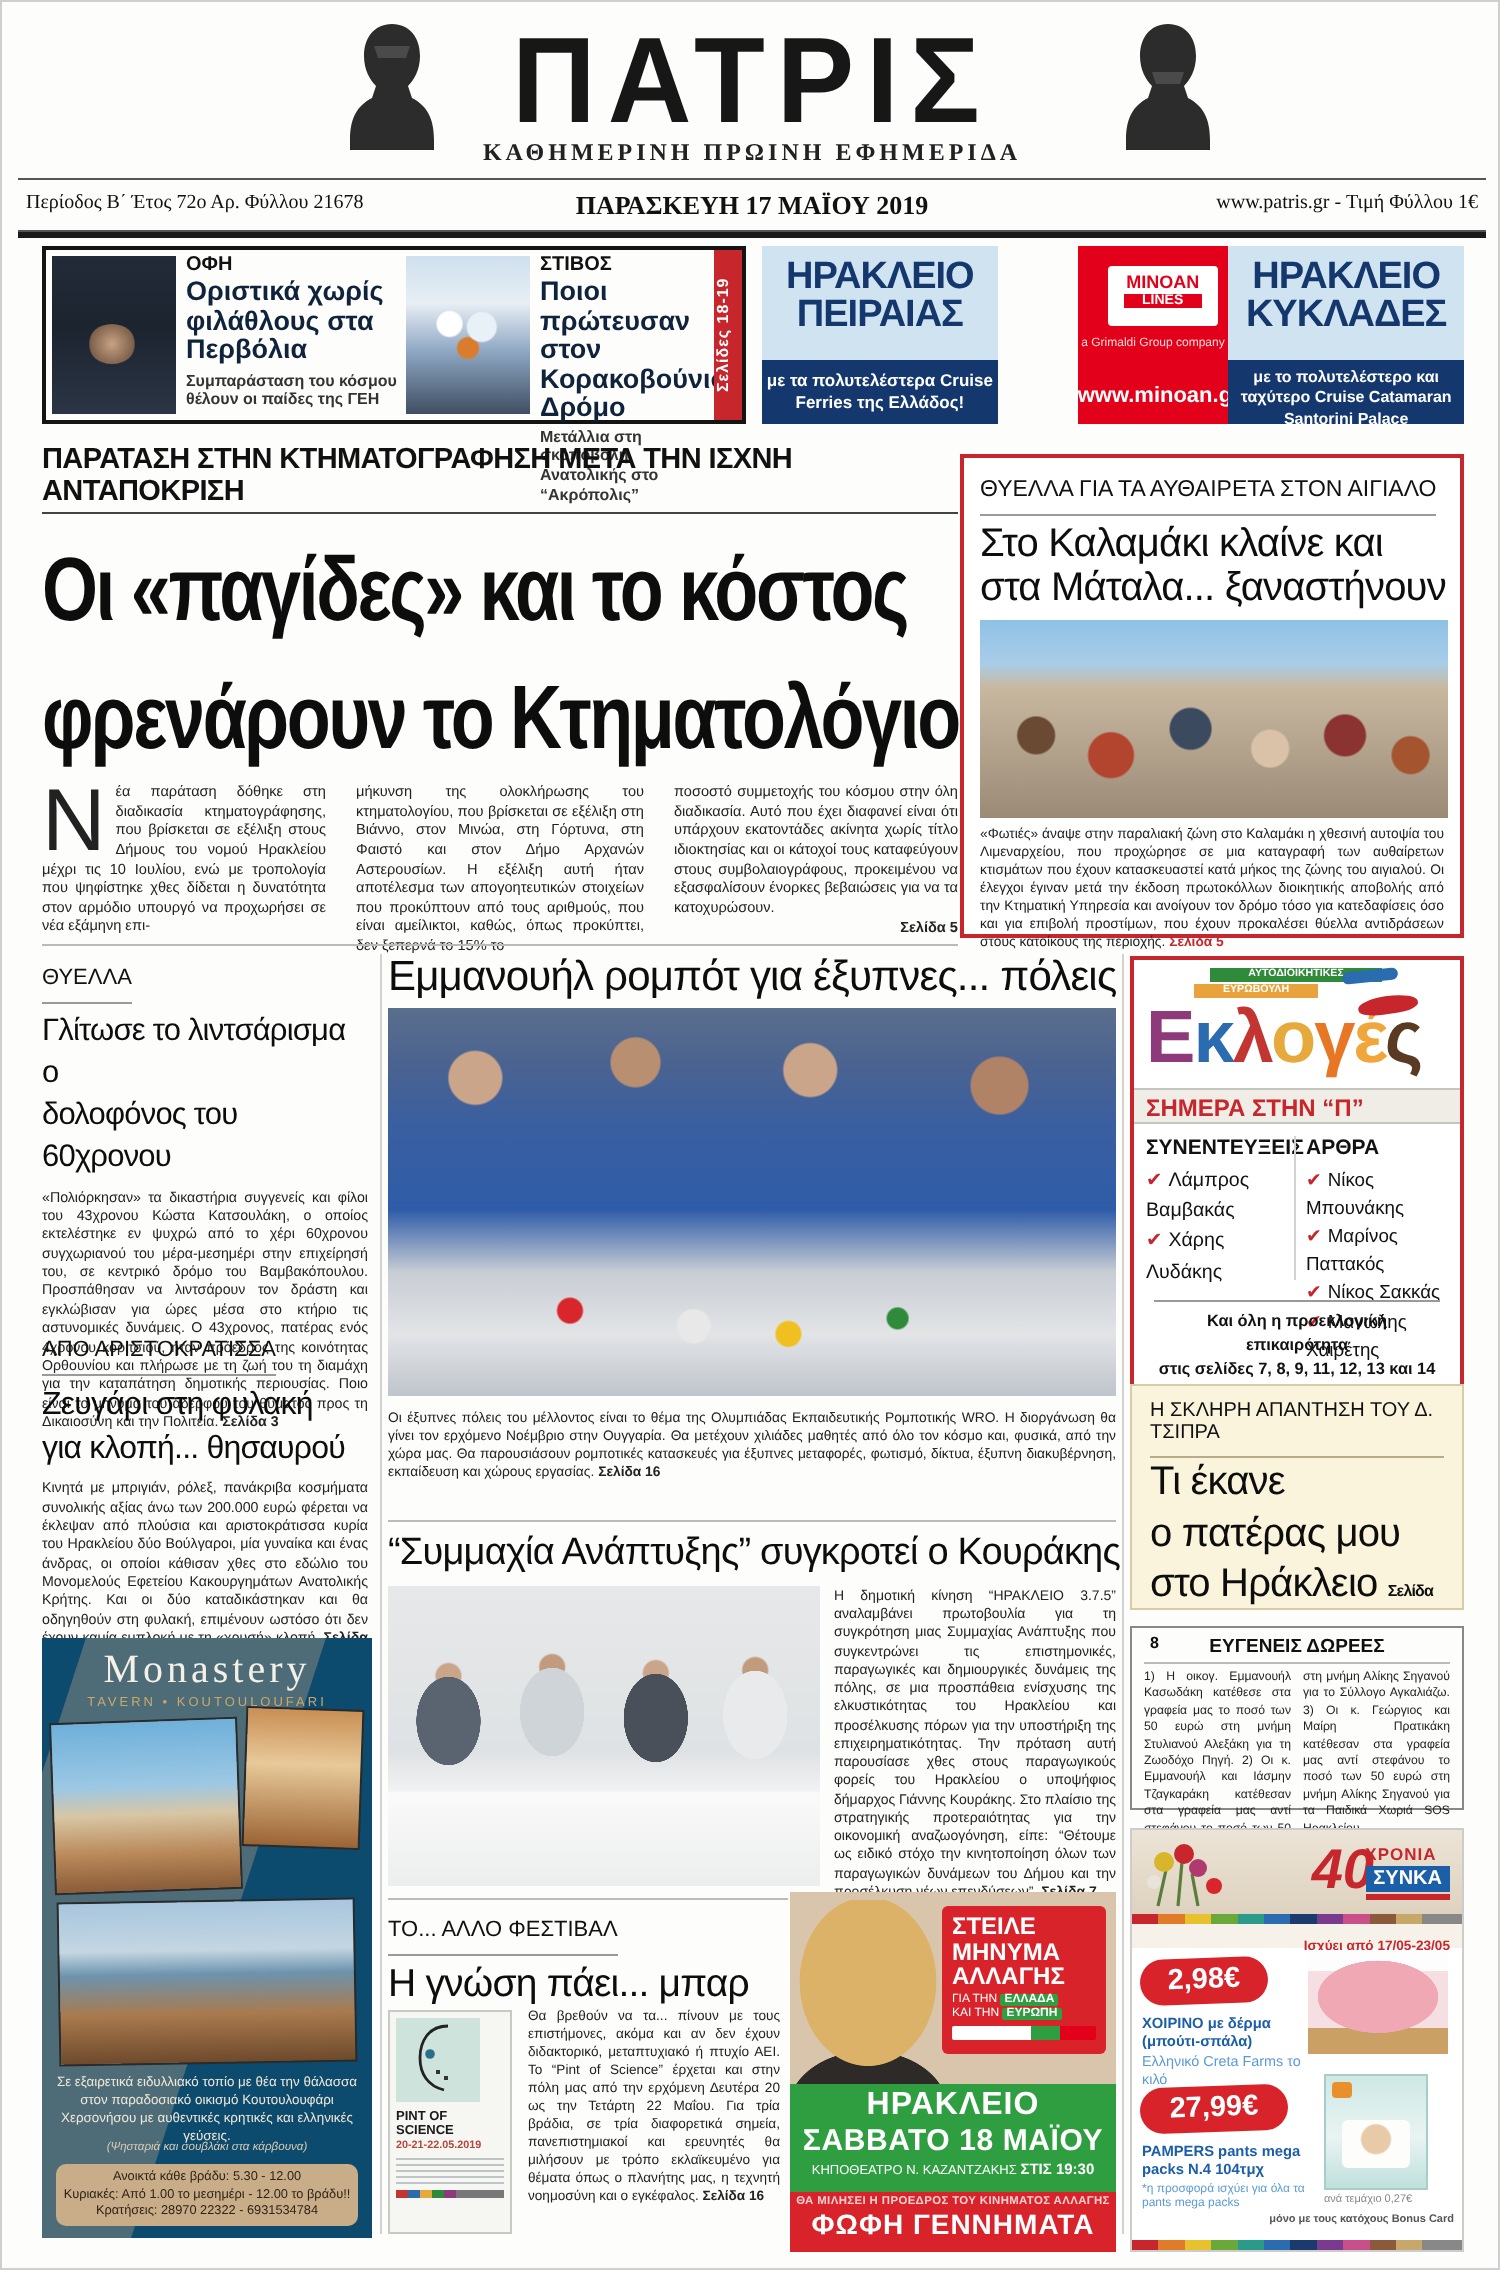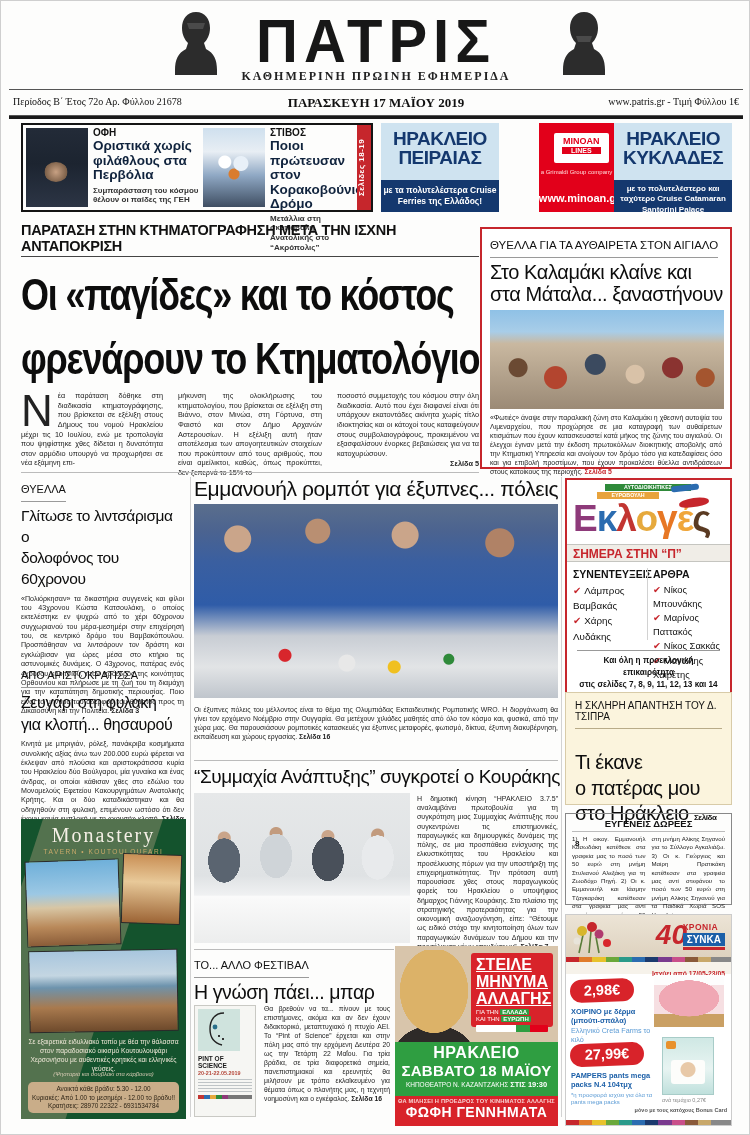--- a/index.html
+++ b/index.html
@@ -158,21 +158,21 @@
       <div class="sec-hl" style="font-size:16px;line-height:1.35;margin-top:4px;">
         <div>Ζευγάρι στη φυλακή</div>
         <div>για κλοπή... θησαυρού</div>
       </div>
       <div class="body-col jt" style="margin-top:5px;font-size:7.1px;">
         <span>Κινητά με μπριγιάν, ρόλεξ, πανάκριβα κοσμήματα συνολικής αξίας άνω των 200.000 ευρώ φέρεται να έκλεψαν από πλούσια και αριστοκράτισσα κυρία του Ηρακλείου δύο Βούλγαροι, μία γυναίκα και ένας άνδρας, οι οποίοι κάθισαν χθες στο εδώλιο του Μονομελούς Εφετείου Κακουργημάτων Ανατολικής Κρήτης. Και οι δύο καταδικάστηκαν και θα οδηγηθούν στη φυλακή, επιμένουν ωστόσο ότι δεν έχουν καμία εμπλοκή με τη «χρυσή» κλοπή.</span>
         <span class="pageref">Σελίδα 3</span>
       </div>
     </div>
 
-    <div class="abs" style="left:0;top:342px;width:165px;height:300px;background:#14532d;overflow:hidden;">
+    <div class="abs" style="left:0;top:342px;width:165px;height:300px;background:#0c4a6e;overflow:hidden;">
       <div class="abs" style="left:-30px;top:-20px;width:120px;height:360px;background:#c8ad8d;transform:skewX(-18deg);opacity:.35;"></div>
       <div class="abs serif" style="left:0;top:5px;width:100%;text-align:center;color:#f5f0e6;font-size:20px;letter-spacing:2px;">Monastery</div>
       <div class="abs" style="left:0;top:29px;width:100%;text-align:center;color:#c9a96a;font-size:6.5px;letter-spacing:1.5px;">TAVERN • KOUTOULOUFARI</div>
       <div class="abs photo" style="left:6px;top:42px;width:92px;height:84px;transform:rotate(-2deg);background:linear-gradient(180deg,#6fb0da 0%,#9cc8e4 38%,#d8c6a4 55%,#b9895a 78%,#8a5c38 100%);box-shadow:0 0 0 1px #2a2a2a;"></div>
       <div class="abs photo" style="left:102px;top:36px;width:57px;height:68px;transform:rotate(2deg);background:linear-gradient(180deg,#c98f55 0%,#e8c999 40%,#9c6435 100%);box-shadow:0 0 0 1px #2a2a2a;"></div>
       <div class="abs photo" style="left:9px;top:132px;width:147px;height:80px;transform:rotate(-1deg);background:linear-gradient(180deg,#a8c6de 0%,#c4d6e2 30%,#6d93ad 45%,#a97a4e 70%,#6e4a2c 100%);box-shadow:0 0 0 1px #2a2a2a;"></div>
       <div class="abs" style="left:6px;top:218px;width:153px;text-align:center;color:#f0e8d8;font-size:6.7px;line-height:1.35;">Σε εξαιρετικά ειδυλλιακό τοπίο με θέα την θάλασσα στον παραδοσιακό οικισμό Κουτουλουφάρι Χερσονήσου με αυθεντικές κρητικές και ελληνικές γεύσεις.</div>
       <div class="abs" style="left:6px;top:252px;width:153px;text-align:center;color:#d8cbb4;font-size:5.8px;font-style:italic;">(Ψησταριά και σουβλάκι στα κάρβουνα)</div>
       <div class="abs" style="left:7px;top:263px;width:151px;height:31px;background:#c9ad89;border-radius:5px;color:#2e2416;font-size:6.4px;text-align:center;padding-top:3px;box-sizing:border-box;line-height:1.35;">
         <div>Ανοικτά κάθε βράδυ: 5.30 - 12.00</div>
@@ -221,21 +221,21 @@
       </div>
       <div class="abs body-col jt" style="left:70px;top:50px;width:126px;font-size:6.8px;">
         <span>Θα βρεθούν να τα... πίνουν με τους επιστήμονες, ακόμα και αν δεν έχουν διδακτορικό, μεταπτυχιακό ή πτυχίο ΑΕΙ. Το “Pint of Science” έρχεται και στην πόλη μας από την ερχόμενη Δευτέρα 20 ως την Τετάρτη 22 Μαΐου. Για τρία βράδια, σε τρία διαφορετικά σημεία, πανεπιστημιακοί και ερευνητές θα μιλήσουν με τρόπο εκλαϊκευμένο για θέματα όπως ο πλανήτης μας, η τεχνητή νοημοσύνη και ο εγκέφαλος.</span>
         <span class="pageref">Σελίδα 16</span>
       </div>
     </div>
 
     <div class="abs" style="left:374px;top:469px;width:163px;height:180px;background:#d8c5ab;overflow:hidden;">
       <div class="abs" style="left:-6px;top:4px;width:90px;height:120px;background:radial-gradient(ellipse 34px 42px at 50% 34%,#dcb268 0 100%,transparent 101%),radial-gradient(ellipse 20px 26px at 50% 36%,#eccba6 0 100%,transparent 101%),radial-gradient(ellipse 40px 30px at 50% 88%,#2e2a28 0 100%,transparent 101%);"></div>
       <div class="abs" style="left:76px;top:7px;width:82px;height:74px;background:#d8232a;border-radius:3px;color:#fff;padding:4px 5px;box-sizing:border-box;">
-        <div style="font-weight:700;font-size:16px;line-height:1.05;text-decoration:underline;">
+        <div style="font-weight:700;font-size:12px;line-height:1.05;">
           <div>ΣΤΕΙΛΕ</div>
           <div>ΜΗΝΥΜΑ</div>
           <div>ΑΛΛΑΓΗΣ</div>
         </div>
         <div style="font-size:6px;margin-top:2px;">
           <span>ΓΙΑ ΤΗΝ</span>
           <span class="chip" style="background:#2f9e41;font-weight:700;">ΕΛΛΑΔΑ</span>
         </div>
         <div style="font-size:6px;margin-top:1px;">
           <span>ΚΑΙ ΤΗΝ</span>
@@ -286,21 +286,21 @@
         </div>
       </div>
       <div class="abs" style="left:10px;top:170px;width:143px;border-top:1px solid #999;text-align:center;font-weight:700;font-size:8.2px;line-height:1.45;padding-top:4px;">
         <div>Και όλη η προεκλογική επικαιρότητα</div>
         <div>στις σελίδες 7, 8, 9, 11, 12, 13 και 14</div>
       </div>
     </div>
 
     <div class="abs" style="left:544px;top:215px;width:167px;height:113px;background:#fbf4dd;border:1px solid #d8cba8;box-sizing:border-box;padding:7px 9px;">
       <span class="kicker-lt" style="font-size:10px;border-color:#b8ab88;">Η ΣΚΛΗΡΗ ΑΠΑΝΤΗΣΗ ΤΟΥ Δ. ΤΣΙΠΡΑ</span>
-      <div class="sec-hl" style="font-size:20px;line-height:1.28;margin-top:21px;">
+      <div class="sec-hl" style="font-size:20px;line-height:1.28;margin-top:0;">
         <div>Τι έκανε</div>
         <div>ο πατέρας μου</div>
         <div><span>στο Ηράκλειο</span> <span class="pageref" style="font-size:8px;">Σελίδα 8</span></div>
       </div>
     </div>
 
     <div class="abs" style="left:544px;top:336px;width:167px;height:92px;border:1px solid #888;box-sizing:border-box;padding:4px 6px;">
       <div style="text-align:center;font-weight:700;font-size:9.5px;border-bottom:1px solid #bbb;padding-bottom:2px;">ΕΥΓΕΝΕΙΣ ΔΩΡΕΕΣ</div>
       <div style="display:flex;gap:6px;margin-top:3px;">
         <div class="jt" style="width:50%;font-size:6.1px;line-height:1.38;color:#222;">1) Η οικογ. Εμμανουήλ Κασωδάκη κατέθεσε στα γραφεία μας το ποσό των 50 ευρώ στη μνήμη Στυλιανού Αλεξάκη για τη Ζωοδόχο Πηγή. 2) Οι κ. Εμμανουήλ και Ιάσμην Τζαγκαράκη κατέθεσαν στα γραφεία μας αντί στεφάνου το ποσό των 50 ευρώ</div>

